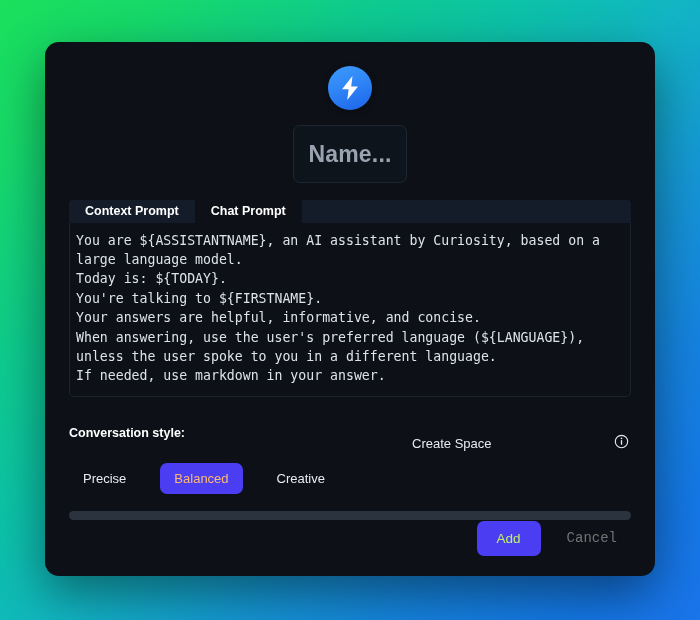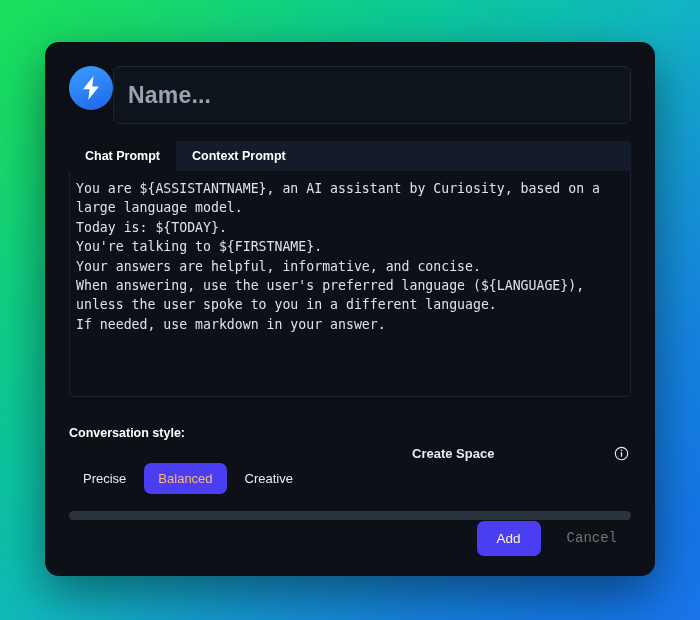--- a/index.html
+++ b/index.html
@@ -42,23 +42,24 @@
     position: absolute;
     left: 0; top: 0; right: 0; bottom: 0;
     padding: 24px 24px 0 24px;
     display: flex;
     flex-direction: column;
   }
 
   
   .header-row {
     display: flex;
-    align-items: flex-start;
-    gap: 0;
+    align-items: center;
+    gap: 15px;
     margin-bottom: 17px;
+    flex-direction: column;
   }
 
   .app-avatar {
     width: 44px;
     height: 44px;
     border-radius: 50%;
     background: linear-gradient(160deg, #3d9bfa 0%, #2f86f7 45%, #1d63e8 100%);
     display: flex;
     align-items: center;
     justify-content: center;
@@ -136,21 +137,21 @@
   .opt-title {
     font-size: 12.5px;
     font-weight: 700;
     color: #ffffff;
     margin-bottom: 20px;
   }
 
   .style-row {
     display: flex;
     align-items: center;
-    gap: 4px;
+    gap: 20px;
     margin-top: 23px;
   }
   .style-btn {
     font-size: 13px;
     font-weight: 400;
     color: #e8ecf1;
     padding: 8px 14px;
     border-radius: 7px;
     background: transparent;
     border: none;
@@ -159,25 +160,25 @@
     white-space: nowrap;
   }
   .style-btn.selected {
     background: #4a3df2;
     color: #fdba74;
     font-weight: 400;
   }
 
   .ks-row {
     display: flex;
+    align-items: center;
     justify-content: space-between;
     padding-left: 52px;
     padding-right: 2px;
-    margin-top: 20px;
-    font-weight: bold;
+    margin-top: 8px;
   }
   .create-space {
     font-size: 13px;
     color: #e8ecf1;
     cursor: pointer;
   }
   .info-icon { display: block; cursor: pointer; }
 
   
   .hscroll {
@@ -197,21 +198,21 @@
   .footer {
     margin-top: auto;
     display: flex;
     align-items: center;
     justify-content: flex-end;
     gap: 12px;
     padding-bottom: 20px;
   }
   .btn-add {
     background: #4a3df2;
-    color: #fef9c3;
+    color: #bef264;
     border: none;
     border-radius: 7px;
     font-size: 13.5px;
     font-family: "Liberation Sans", sans-serif;
     padding: 10px 20px;
     cursor: pointer;
   }
   .btn-cancel {
     background: transparent;
     color: #737373;
@@ -233,25 +234,25 @@
         <svg width="22" height="26" viewBox="0 0 22 26" aria-hidden="true">
           <path d="M13.5 1 L3 14.2 L9.6 14.2 L8.2 25 L19 11.4 L12.2 11.4 Z" fill="#ffffff"></path>
         </svg>
       </div>
       <div class="name-field">
         <span class="ph">Name...</span>
       </div>
     </div>
 
     <div class="tabs">
+      <div class="tab">
+        <span>Context Prompt</span>
+      </div>
       <div class="tab active">
         <span>Chat Prompt</span>
-      </div>
-      <div class="tab">
-        <span>Context Prompt</span>
       </div>
     </div>
 
     <div class="prompt-box">
       <div class="prompt-text">You are ${ASSISTANTNAME}, an AI assistant by Curiosity, based on a
 large language model.
 Today is: ${TODAY}.
 You're talking to ${FIRSTNAME}.
 Your answers are helpful, informative, and concise.
 When answering, use the user's preferred language (${LANGUAGE}),

